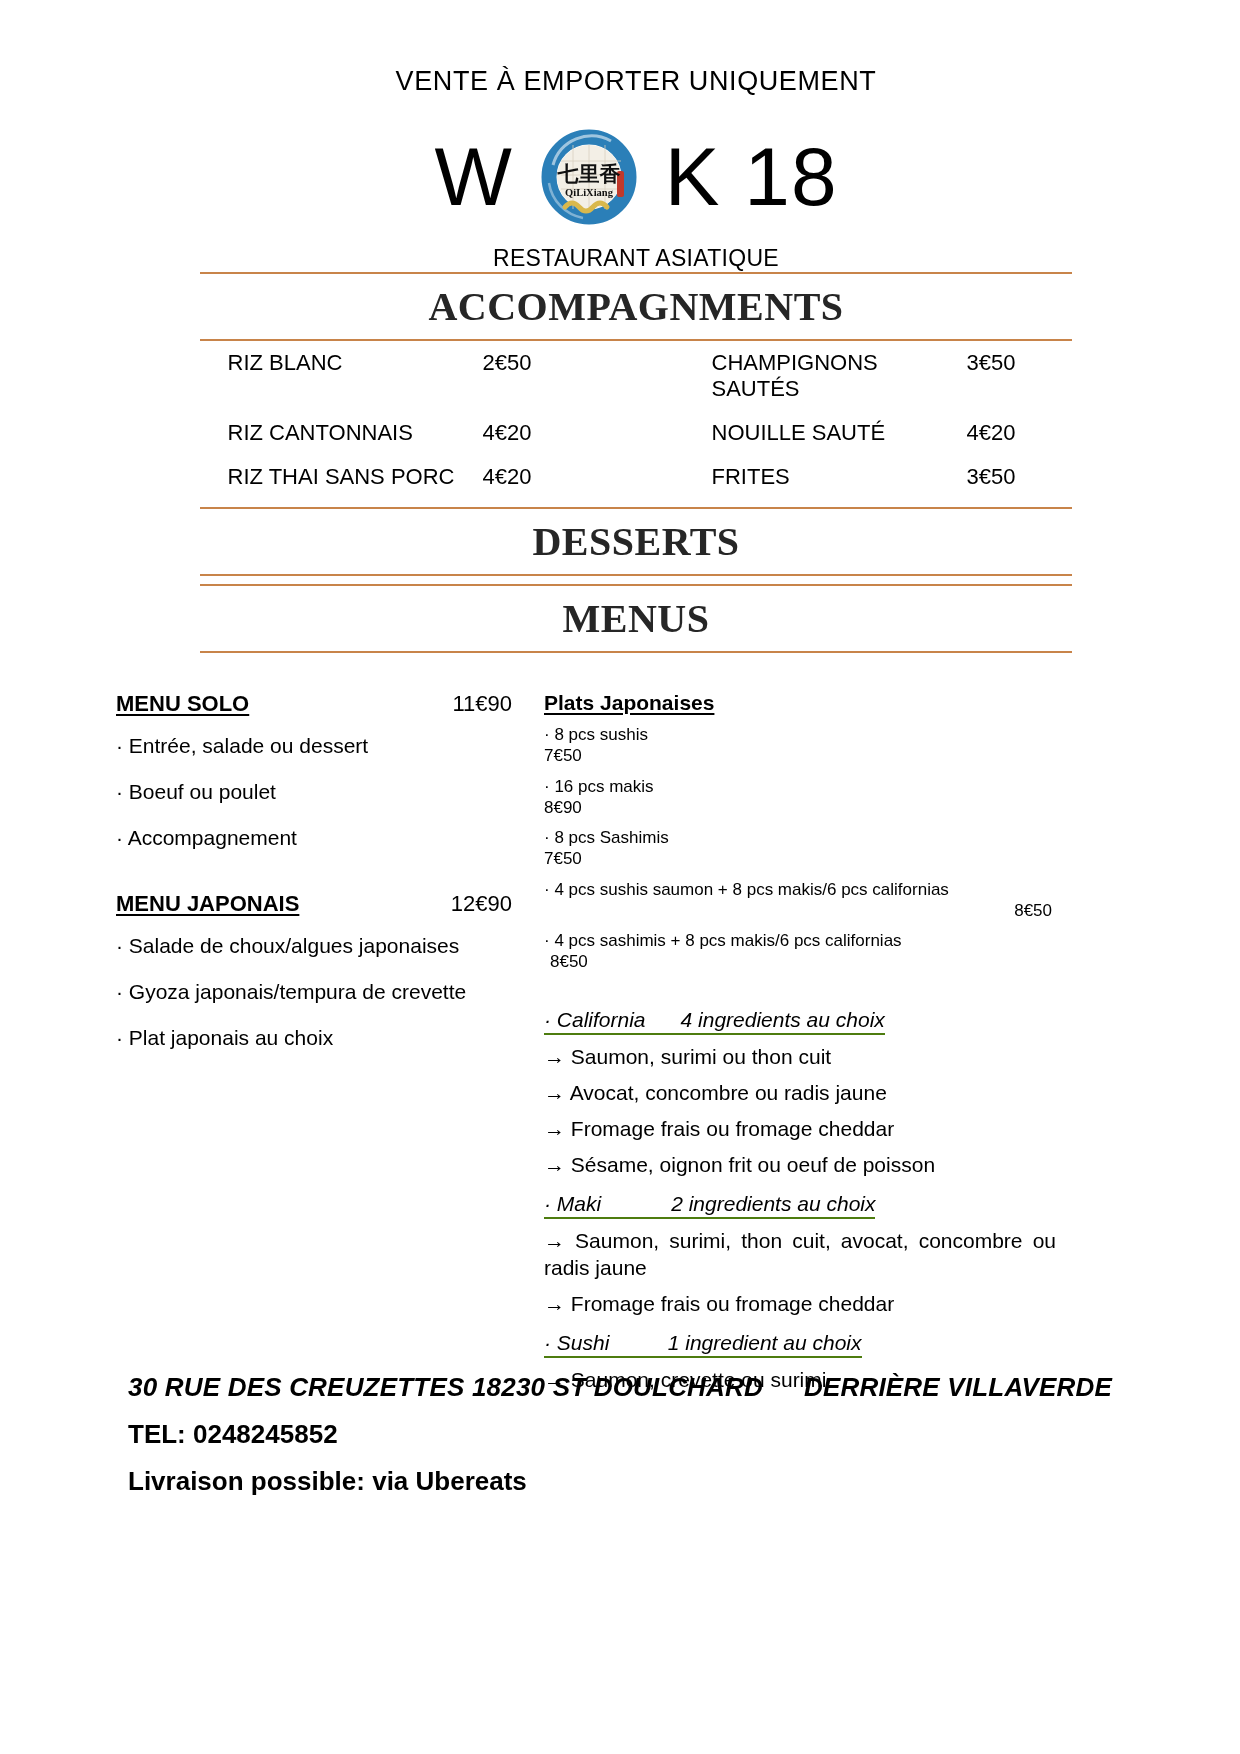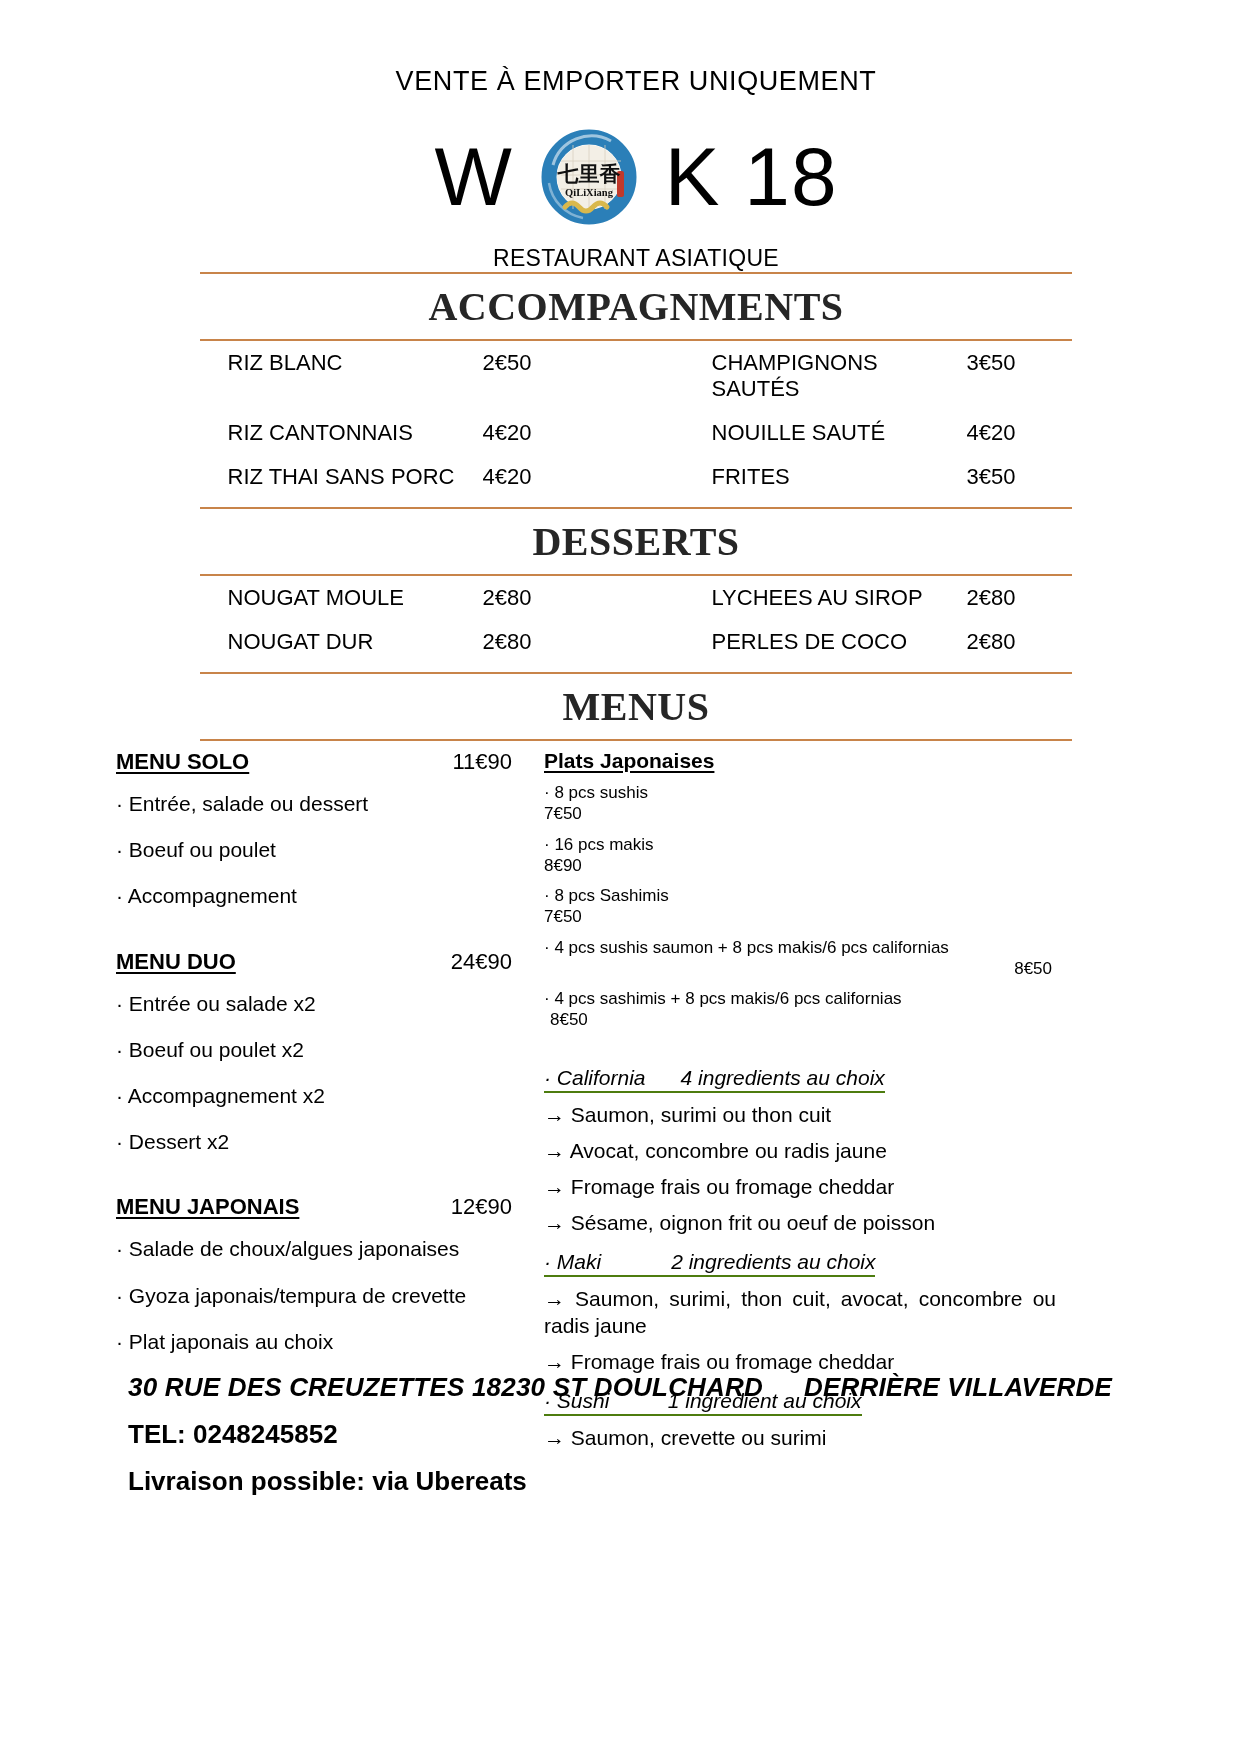--- a/index.html
+++ b/index.html
@@ -102,21 +102,21 @@
   .col-name-r { width: 255px; padding-left: 54px !important; }
   .col-price-r { width: 130px; }
 
   .pad-below { height: 8px; }
 
   
   .menus-body {
     position: relative;
     width: 1060px;
     margin: 0 auto;
-    padding-top: 8px;
+    padding-top: 38px;
     display: flex;
     align-items: flex-start;
   }
   .col-left {
     width: 430px;
     padding-left: 10px;
     box-sizing: border-box;
   }
   .col-right {
     width: 520px;
@@ -292,36 +292,20 @@
       </tr>
     </tbody>
   </table>
 
   <div class="pad-below"></div>
 
   <div class="rule"></div>
   <div class="section-title">DESSERTS</div>
   <div class="rule"></div>
 
-  <table class="price-table">
-    <tbody>
-      <tr>
-        <td class="col-name-l">NOUGAT MOULE</td>
-        <td class="col-price-l">2€80</td>
-        <td class="col-name-r">LYCHEES AU SIROP</td>
-        <td class="col-price-r">2€80</td>
-      </tr>
-      <tr>
-        <td class="col-name-l">NOUGAT DUR</td>
-        <td class="col-price-l">2€80</td>
-        <td class="col-name-r">PERLES DE COCO</td>
-        <td class="col-price-r">2€80</td>
-      </tr>
-    </tbody>
-  </table>
 
   <div class="pad-below"></div>
 
   <div class="rule"></div>
   <div class="section-title">MENUS</div>
   <div class="rule"></div>
 
   <div class="menus-body">
 
     <div class="col-left">
@@ -329,30 +313,20 @@
       <div class="menu-block">
         <div class="menu-head">
           <span class="name">MENU SOLO</span>
           <span class="price">11€90</span>
         </div>
         <div class="menu-line">· Entrée, salade ou dessert</div>
         <div class="menu-line">· Boeuf ou poulet</div>
         <div class="menu-line">· Accompagnement</div>
       </div>
 
-      <div class="menu-block">
-        <div class="menu-head">
-          <span class="name">MENU DUO</span>
-          <span class="price">24€90</span>
-        </div>
-        <div class="menu-line">· Entrée ou salade x2</div>
-        <div class="menu-line">· Boeuf ou poulet x2</div>
-        <div class="menu-line">· Accompagnement x2</div>
-        <div class="menu-line">· Dessert x2</div>
-      </div>
 
       <div class="menu-block">
         <div class="menu-head">
           <span class="name">MENU JAPONAIS</span>
           <span class="price">12€90</span>
         </div>
         <div class="menu-line">· Salade de choux/algues japonaises</div>
         <div class="menu-line">· Gyoza japonais/tempura de crevette</div>
         <div class="menu-line">· Plat japonais au choix</div>
       </div>

